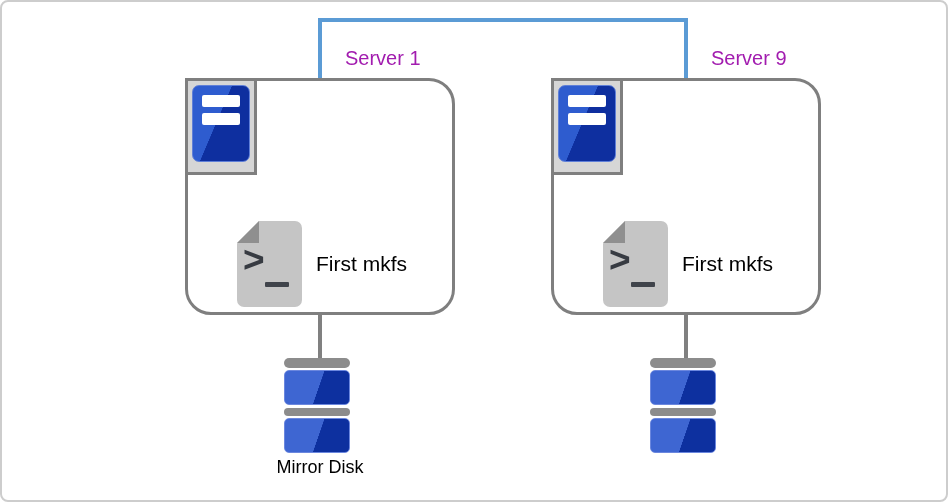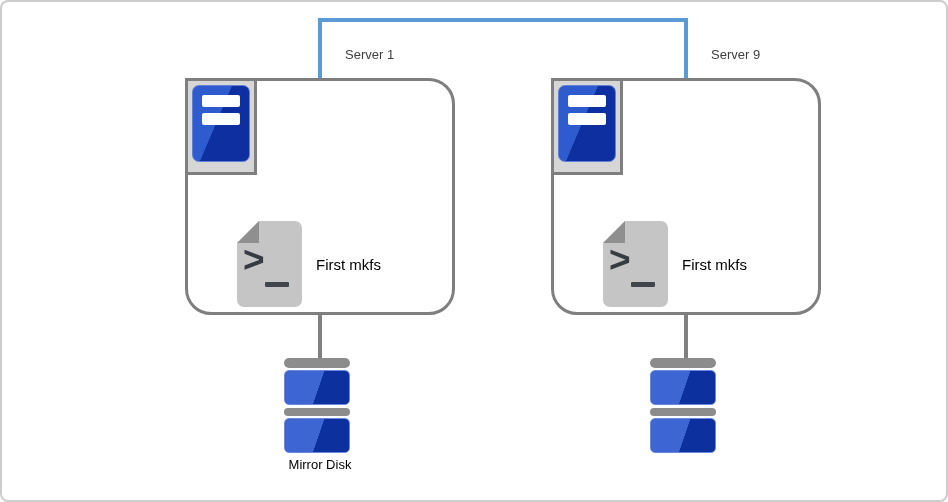--- a/index.html
+++ b/index.html
@@ -9,21 +9,21 @@
   }
   
   .link-bracket{
     position:absolute;left:316px;top:16px;width:370px;height:60px;
     box-sizing:border-box;border:4px solid #5b9bd5;border-bottom:none;
   }
   
   .server-group{position:absolute;top:0;width:270px;height:502px;}
   .g0{left:183px;} .g1{left:549px;}
   .server-label{
-    position:absolute;left:160px;top:45px;font-size:13px;color:#404040;white-space:nowrap;
+    position:absolute;left:160px;top:45px;font-size:20px;color:#a21caf;white-space:nowrap;
   }
   .server-box{
     position:absolute;left:0;top:76px;width:270px;height:237px;box-sizing:border-box;
     background:#fff;border:3px solid #7f7f7f;border-radius:26px;
   }
   
   .server-icon-frame{
     position:absolute;left:-3px;top:-3px;width:72px;height:97px;box-sizing:border-box;
     background:#d6d6d6;border:3px solid #7f7f7f;
   }
@@ -46,35 +46,35 @@
   .script-fold{
     position:absolute;left:0;top:0;width:22px;height:22px;background:#8f8f8f;
     clip-path:polygon(100% 0,100% 100%,0 100%);
   }
   .script-prompt{
     position:absolute;left:6px;top:20px;font-size:37px;font-weight:800;color:#373b42;line-height:1;
   }
   .script-cursor{
     position:absolute;left:28px;top:61px;width:24px;height:5px;background:#40444b;border-radius:1px;
   }
-  .script-label{font-size:15px;color:#000;white-space:nowrap;}
+  .script-label{font-size:21px;color:#000;white-space:nowrap;}
   
   .drop-line{position:absolute;left:133px;top:313px;width:4px;height:45px;background:#808080;}
   .disk{position:absolute;left:99px;top:356px;width:66px;display:flex;flex-direction:column;}
   .disk-cap{width:66px;height:10px;background:#8c8c8c;border-radius:5px;}
   .disk-bar{width:66px;height:8px;background:#8c8c8c;border-radius:4px;margin:3px 0 2px 0;}
   .disk-platter{
     width:66px;height:35px;box-sizing:border-box;margin-top:2px;border-radius:5px;
     border:1px solid #6b87de;
     background:linear-gradient(109deg,#3e66d2 52%,#0d309f 52.5%);
   }
   .disk-platter.p2{margin-top:0;}
   .disk-label{
     position:absolute;left:0;top:455px;width:270px;text-align:center;
-    font-size:13px;color:#000;white-space:nowrap;
+    font-size:18px;color:#000;white-space:nowrap;
   }
 </style>
 </head>
 <body>
 
 <div class="canvas">
 
   <div class="link-bracket"></div>
 
   <div class="server-group g0">

